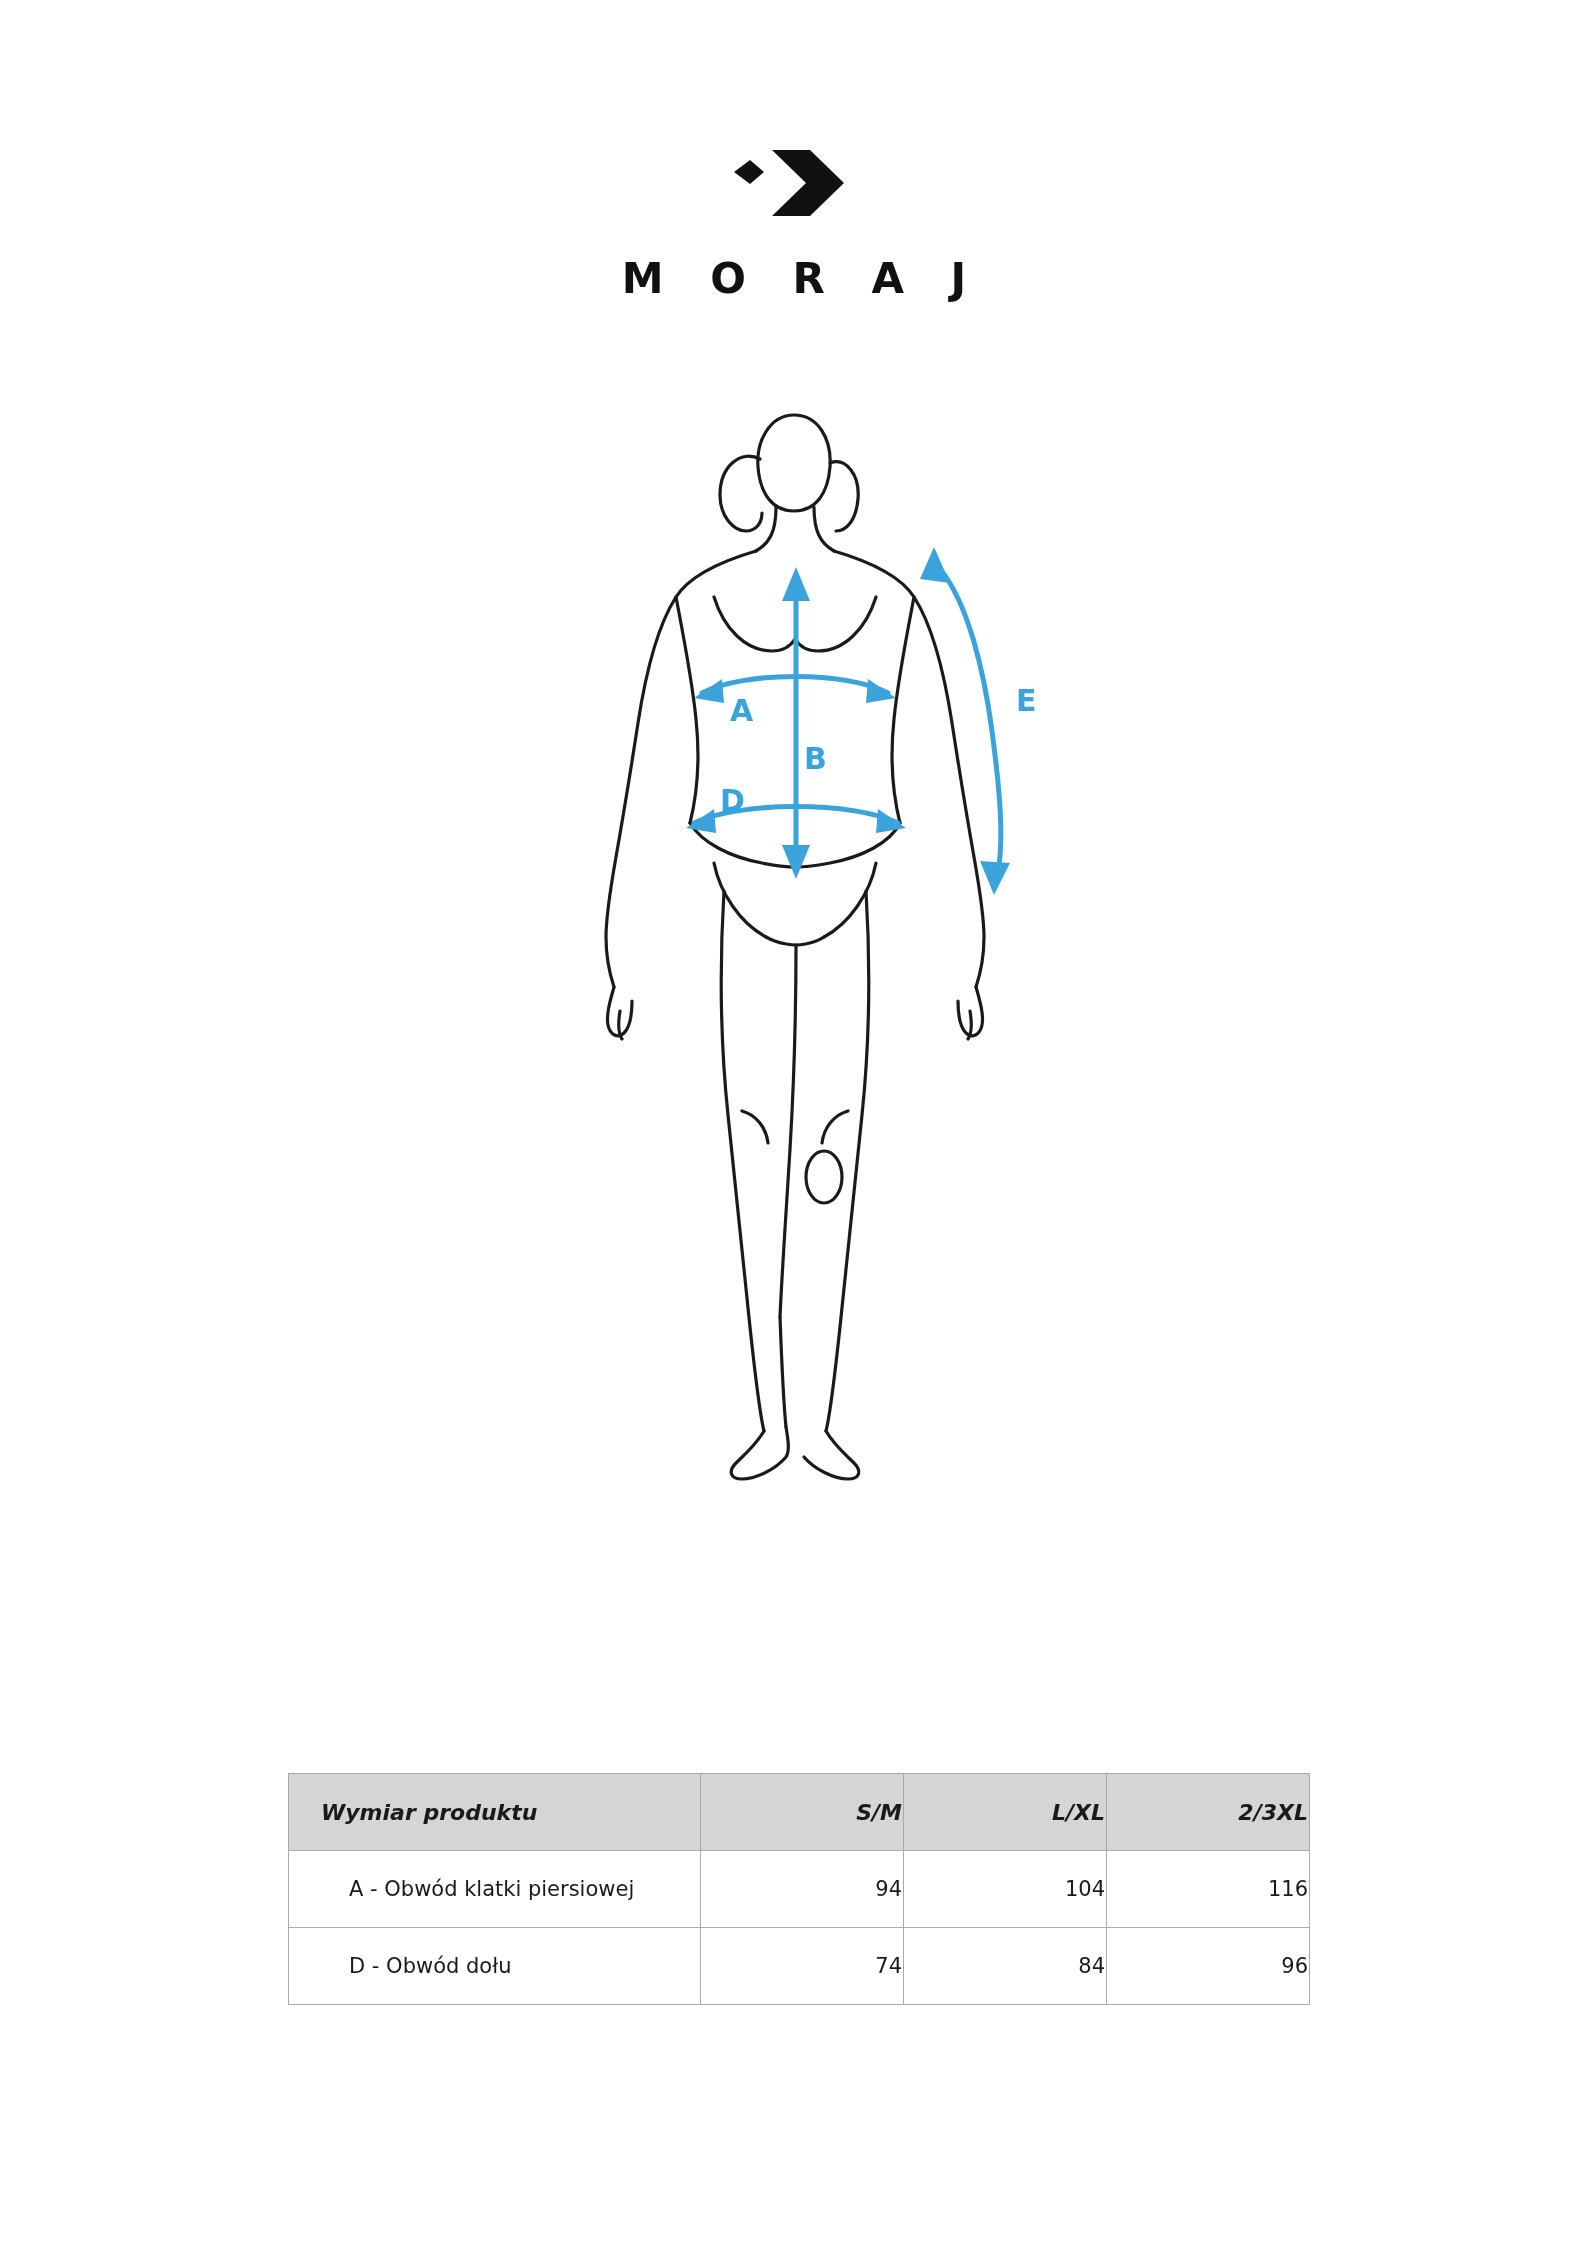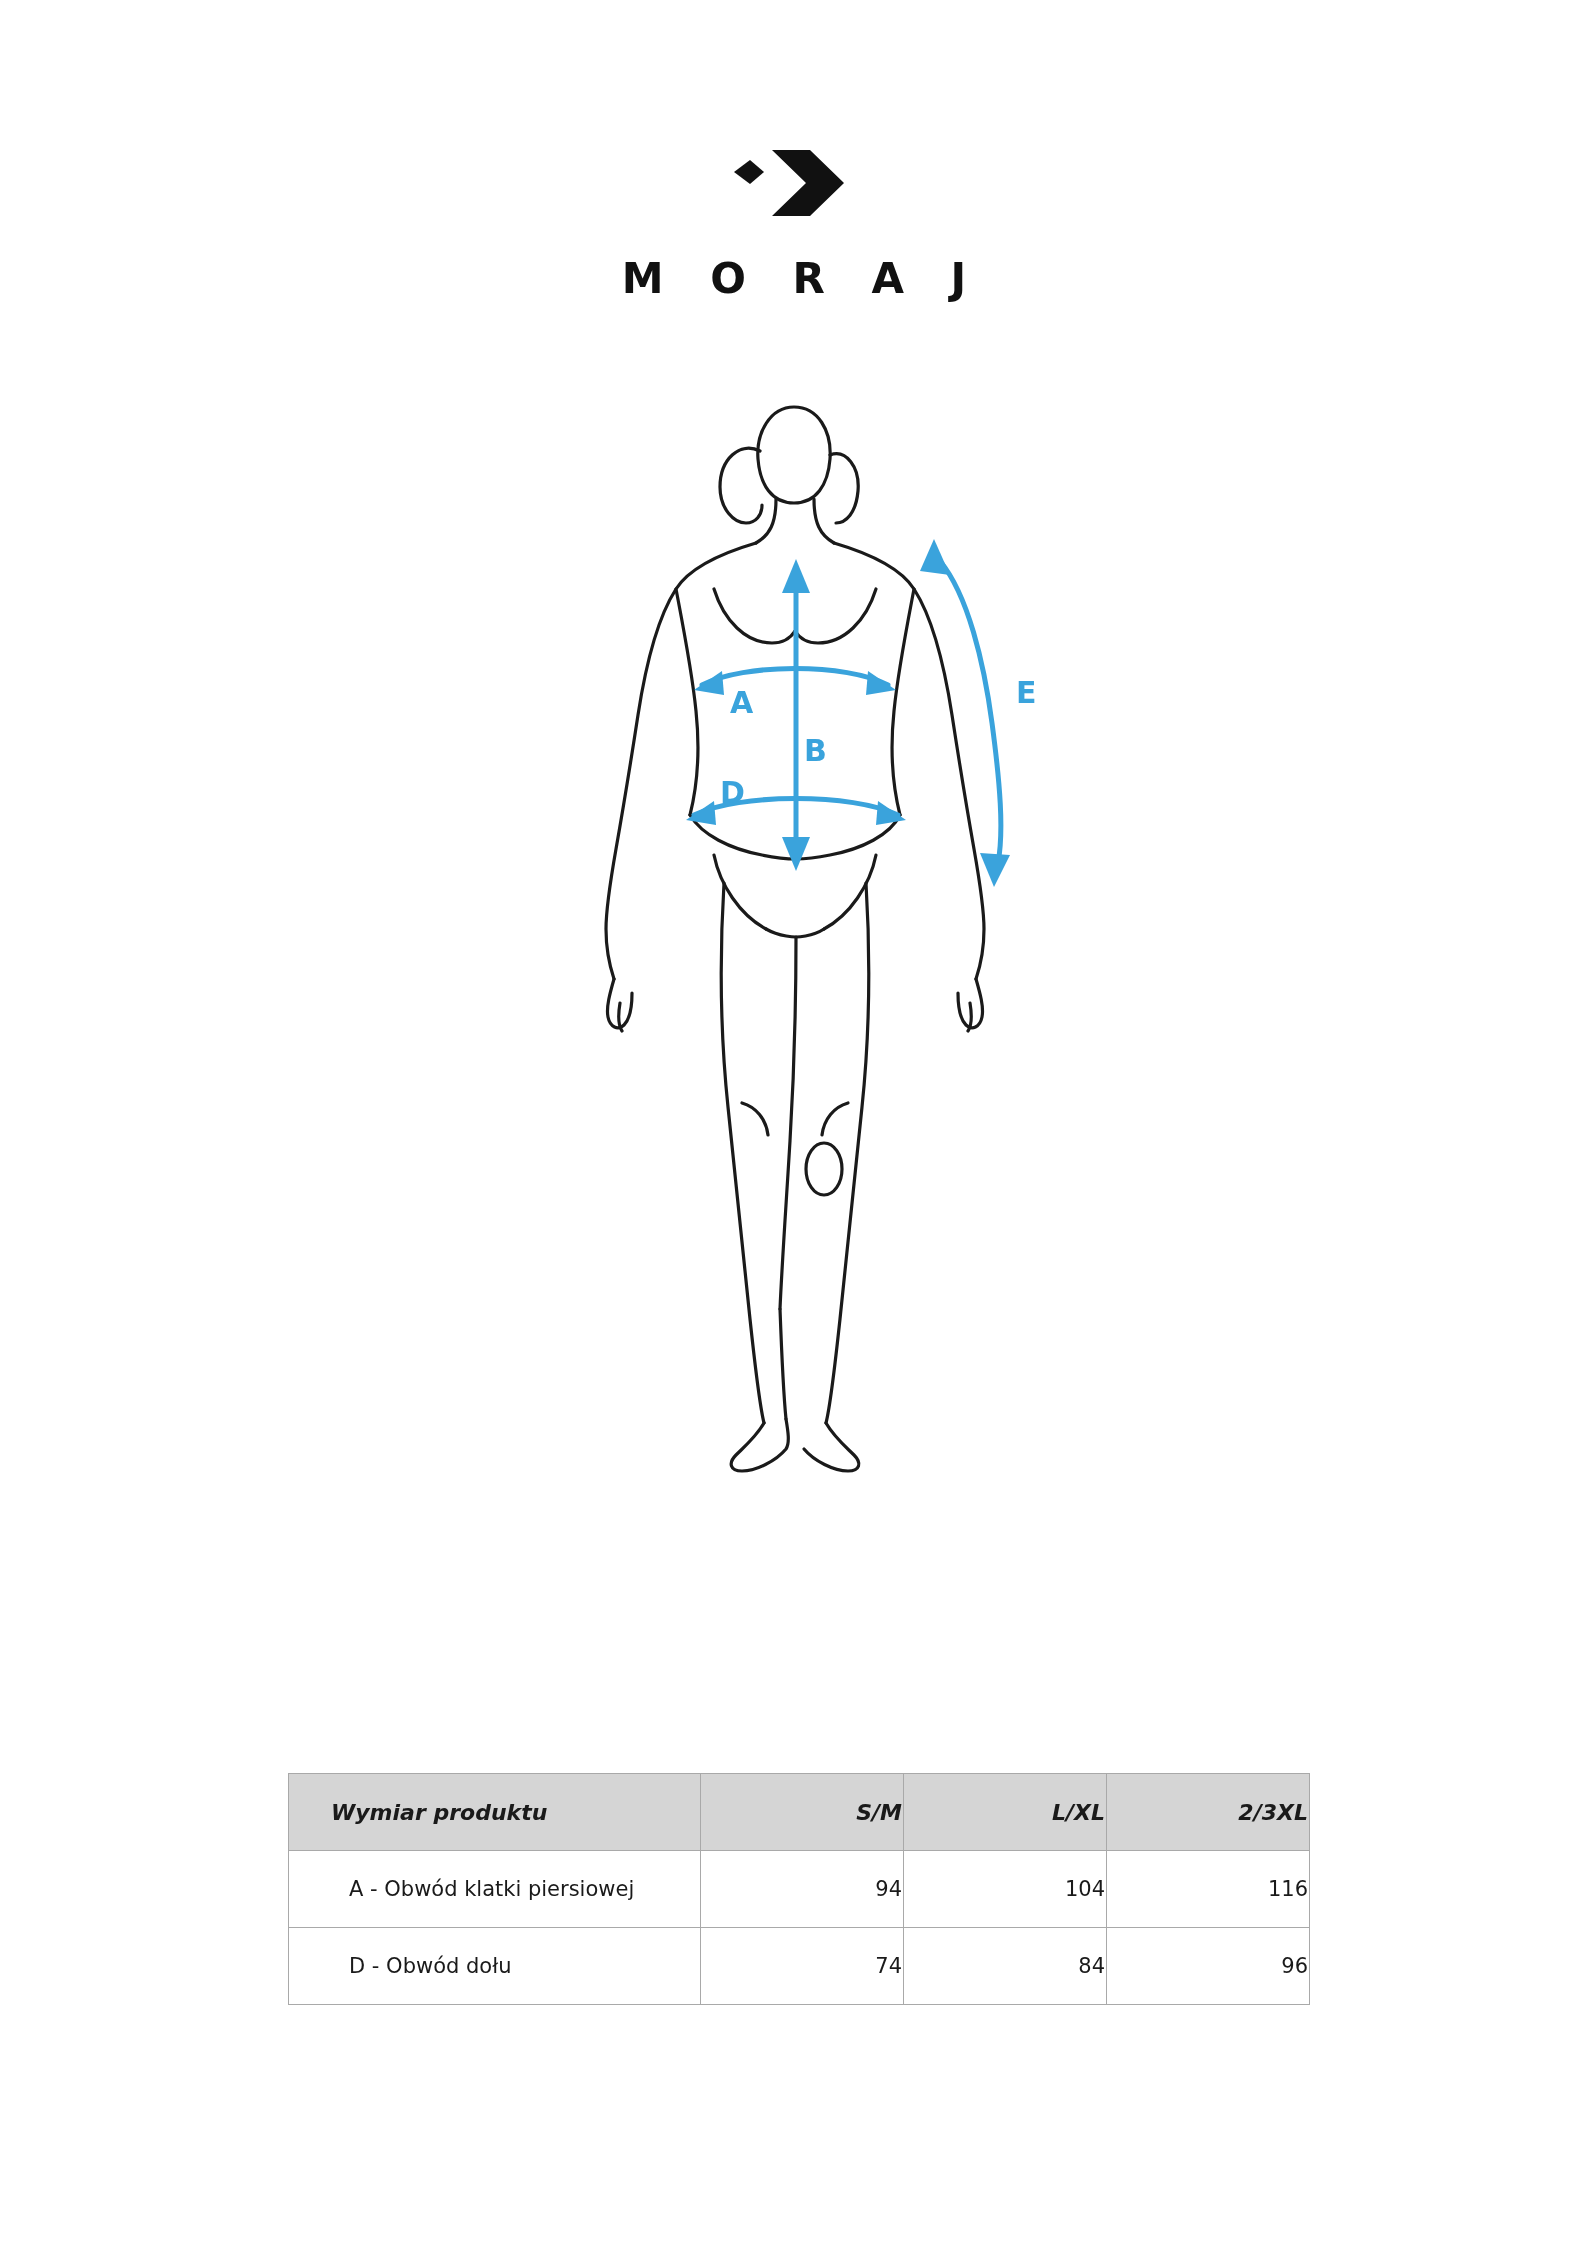--- a/index.html
+++ b/index.html
@@ -15,20 +15,21 @@
     position: relative;
     overflow: hidden;
   }
   .page {
     width: 1588px;
     height: 2245px;
     position: relative;
     display: flex;
     flex-direction: column;
     align-items: center;
+    gap: 8px;
   }
 
   
   .brand {
     margin-top: 150px;
     display: flex;
     flex-direction: column;
     align-items: center;
   }
   .brand-mark {
@@ -78,21 +79,21 @@
     color: #1a1a1a;
   }
   table.size-table thead th {
     background: #d5d5d5;
     font-style: italic;
     font-weight: 700;
     font-size: 22px;
   }
   table.size-table thead th.col-label {
     text-align: left;
-    padding-left: 42px;
+    padding-left: 32px;
   }
   table.size-table tbody td.col-label {
     text-align: left;
     padding-left: 60px;
     font-weight: 400;
   }
   table.size-table td.val,
   table.size-table th.val {
     text-align: right;
   }

